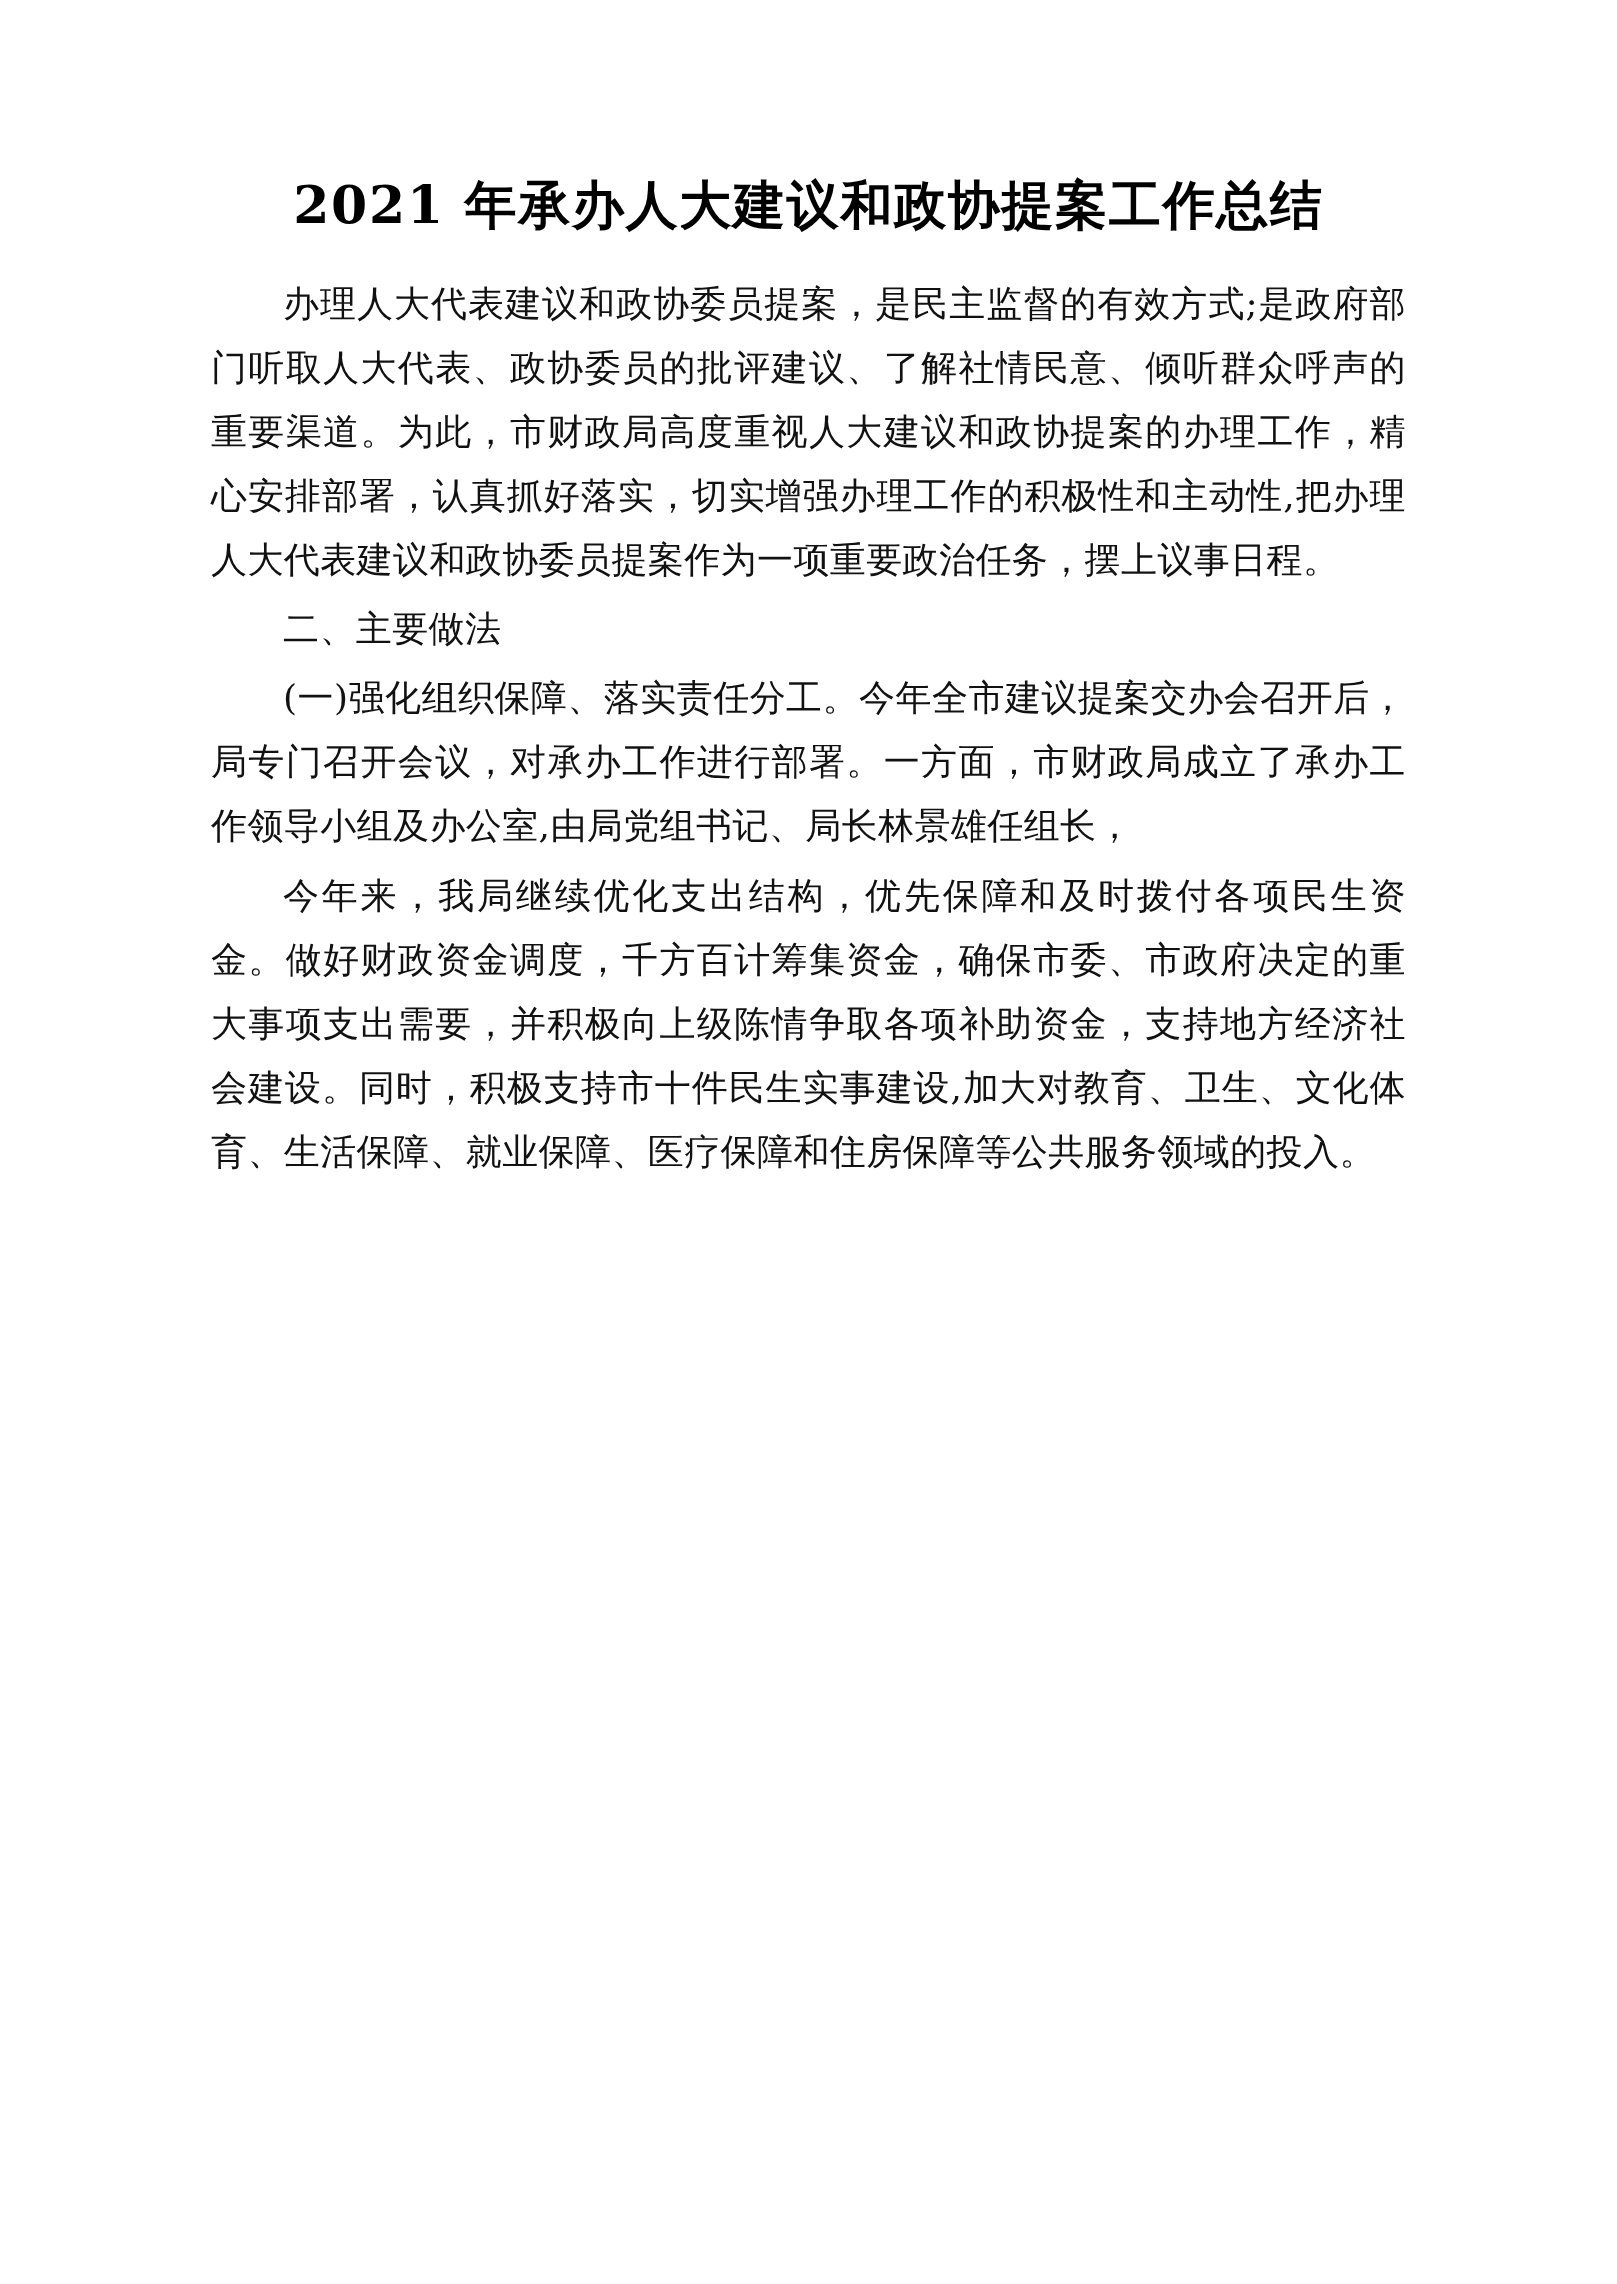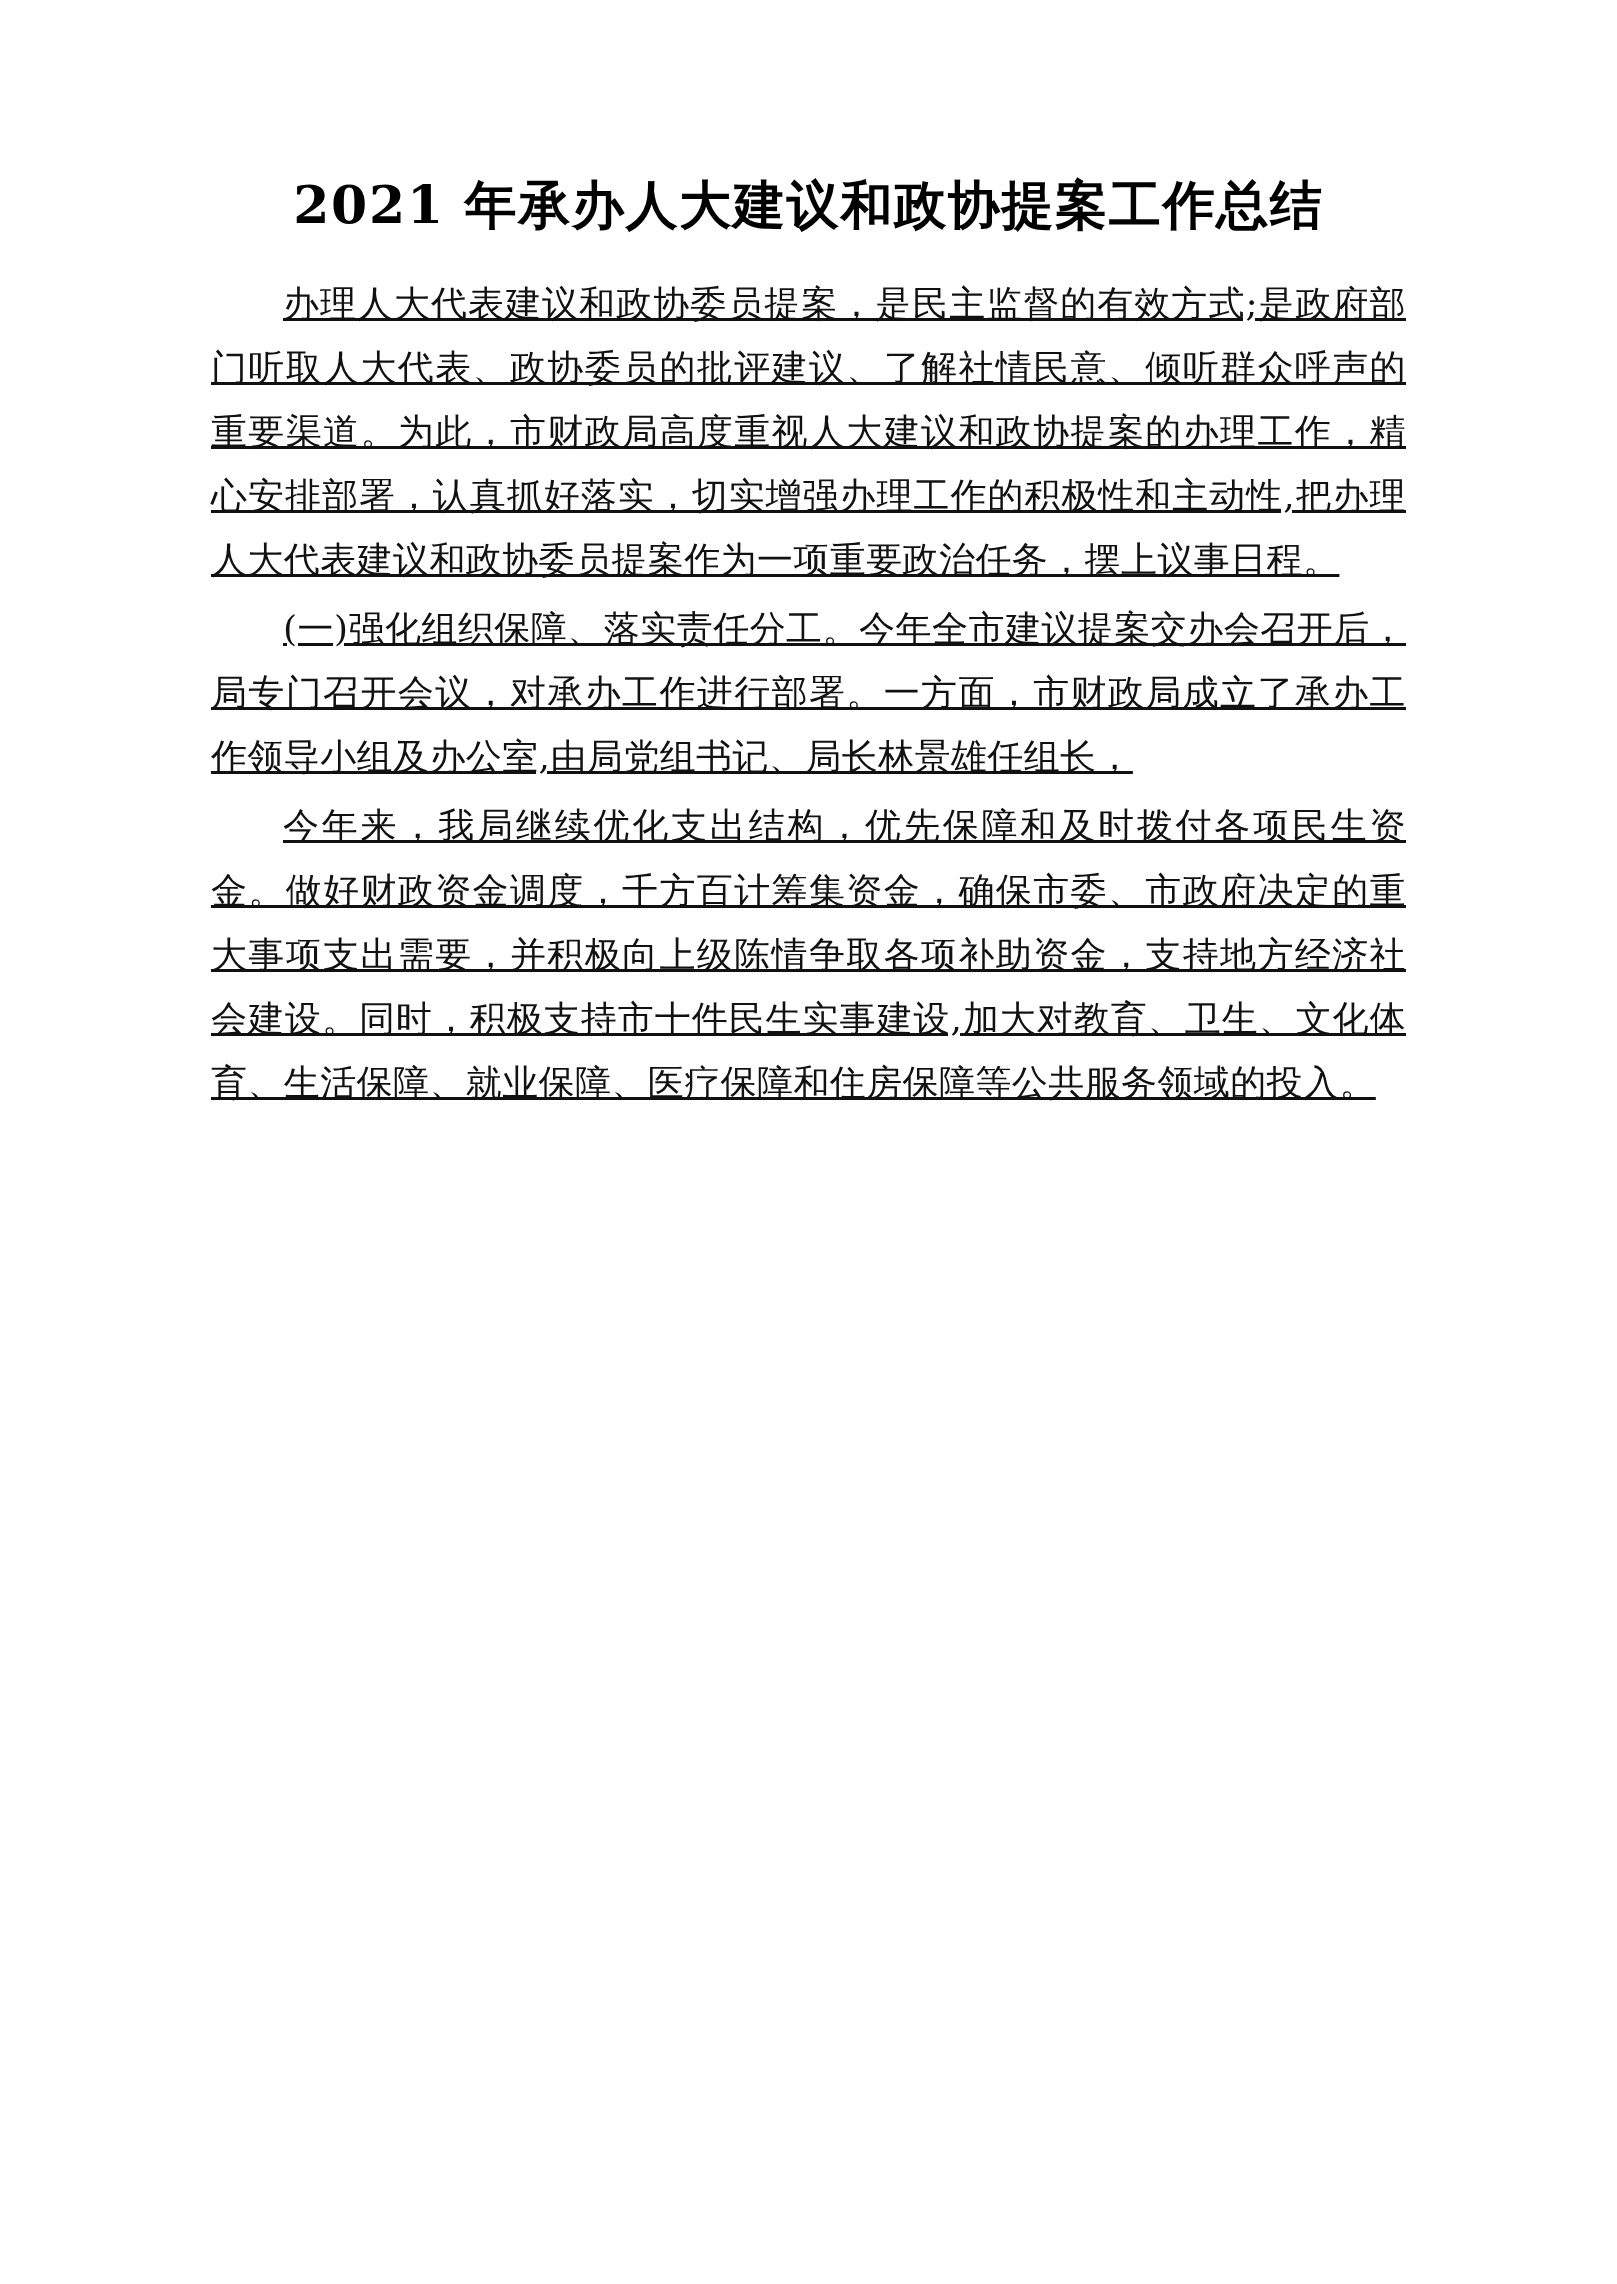--- a/index.html
+++ b/index.html
@@ -34,36 +34,36 @@
   }
   .para {
     font-size: 36px;
     line-height: 1.78;
     text-align: justify;
     text-justify: inter-ideograph;
     margin: 0 0 5px 0;
     text-indent: 2em;
     letter-spacing: 0.4px;
     color: #111111;
-    text-decoration: underline;
   }
   .para.heading {
     text-indent: 2em;
   }
 </style>
 </head>
 <body>
 
 <div class="page">
 
   <h1 class="doc-title">2021 年承办人大建议和政协提案工作总结</h1>
 
   <p class="para">办理人大代表建议和政协委员提案，是民主监督的有效方式;是政府部门听取人大代表、政协委员的批评建议、了解社情民意、倾听群众呼声的重要渠道。为此，市财政局高度重视人大建议和政协提案的办理工作，精心安排部署，认真抓好落实，切实增强办理工作的积极性和主动性,把办理人大代表建议和政协委员提案作为一项重要政治任务，摆上议事日程。</p>
 
 
 
+  <p class="para heading">二、主要做法</p>
 
   <p class="para">(一)强化组织保障、落实责任分工。今年全市建议提案交办会召开后，局专门召开会议，对承办工作进行部署。一方面，市财政局成立了承办工作领导小组及办公室,由局党组书记、局长林景雄任组长，</p>
 
   <p class="para">今年来，我局继续优化支出结构，优先保障和及时拨付各项民生资金。做好财政资金调度，千方百计筹集资金，确保市委、市政府决定的重大事项支出需要，并积极向上级陈情争取各项补助资金，支持地方经济社会建设。同时，积极支持市十件民生实事建设,加大对教育、卫生、文化体育、生活保障、就业保障、医疗保障和住房保障等公共服务领域的投入。</p>
 
 </div>
 
 
 </body></html>

